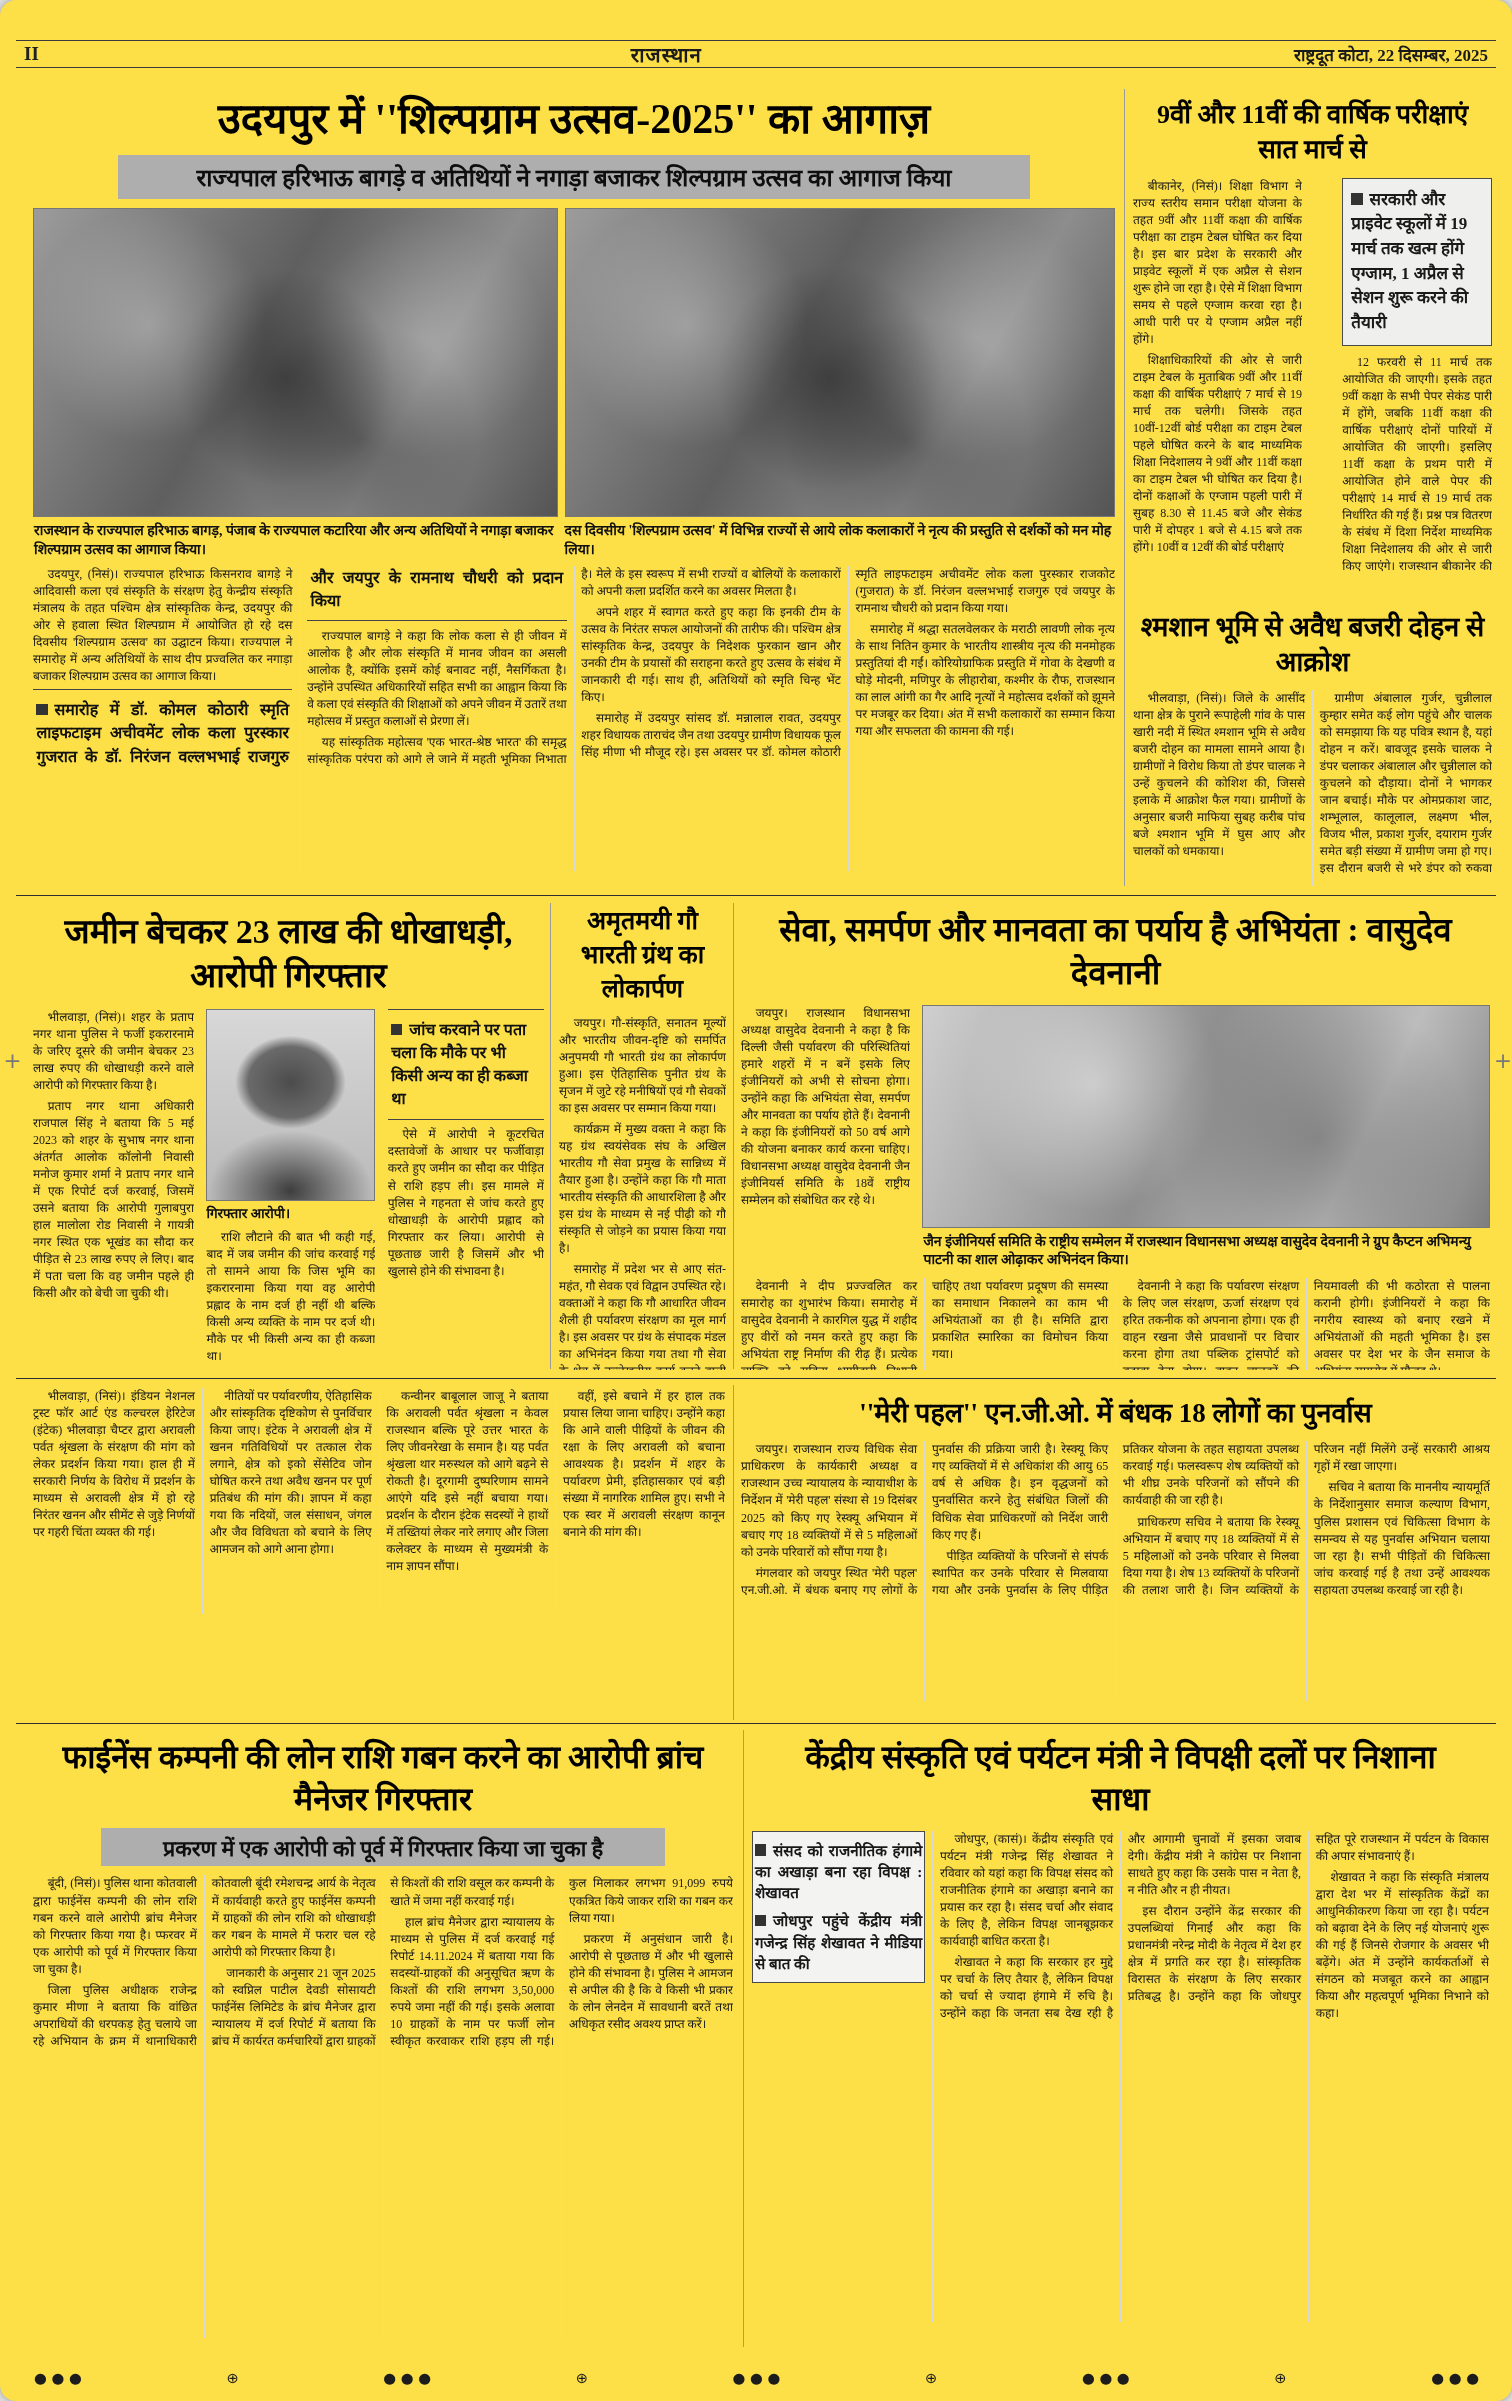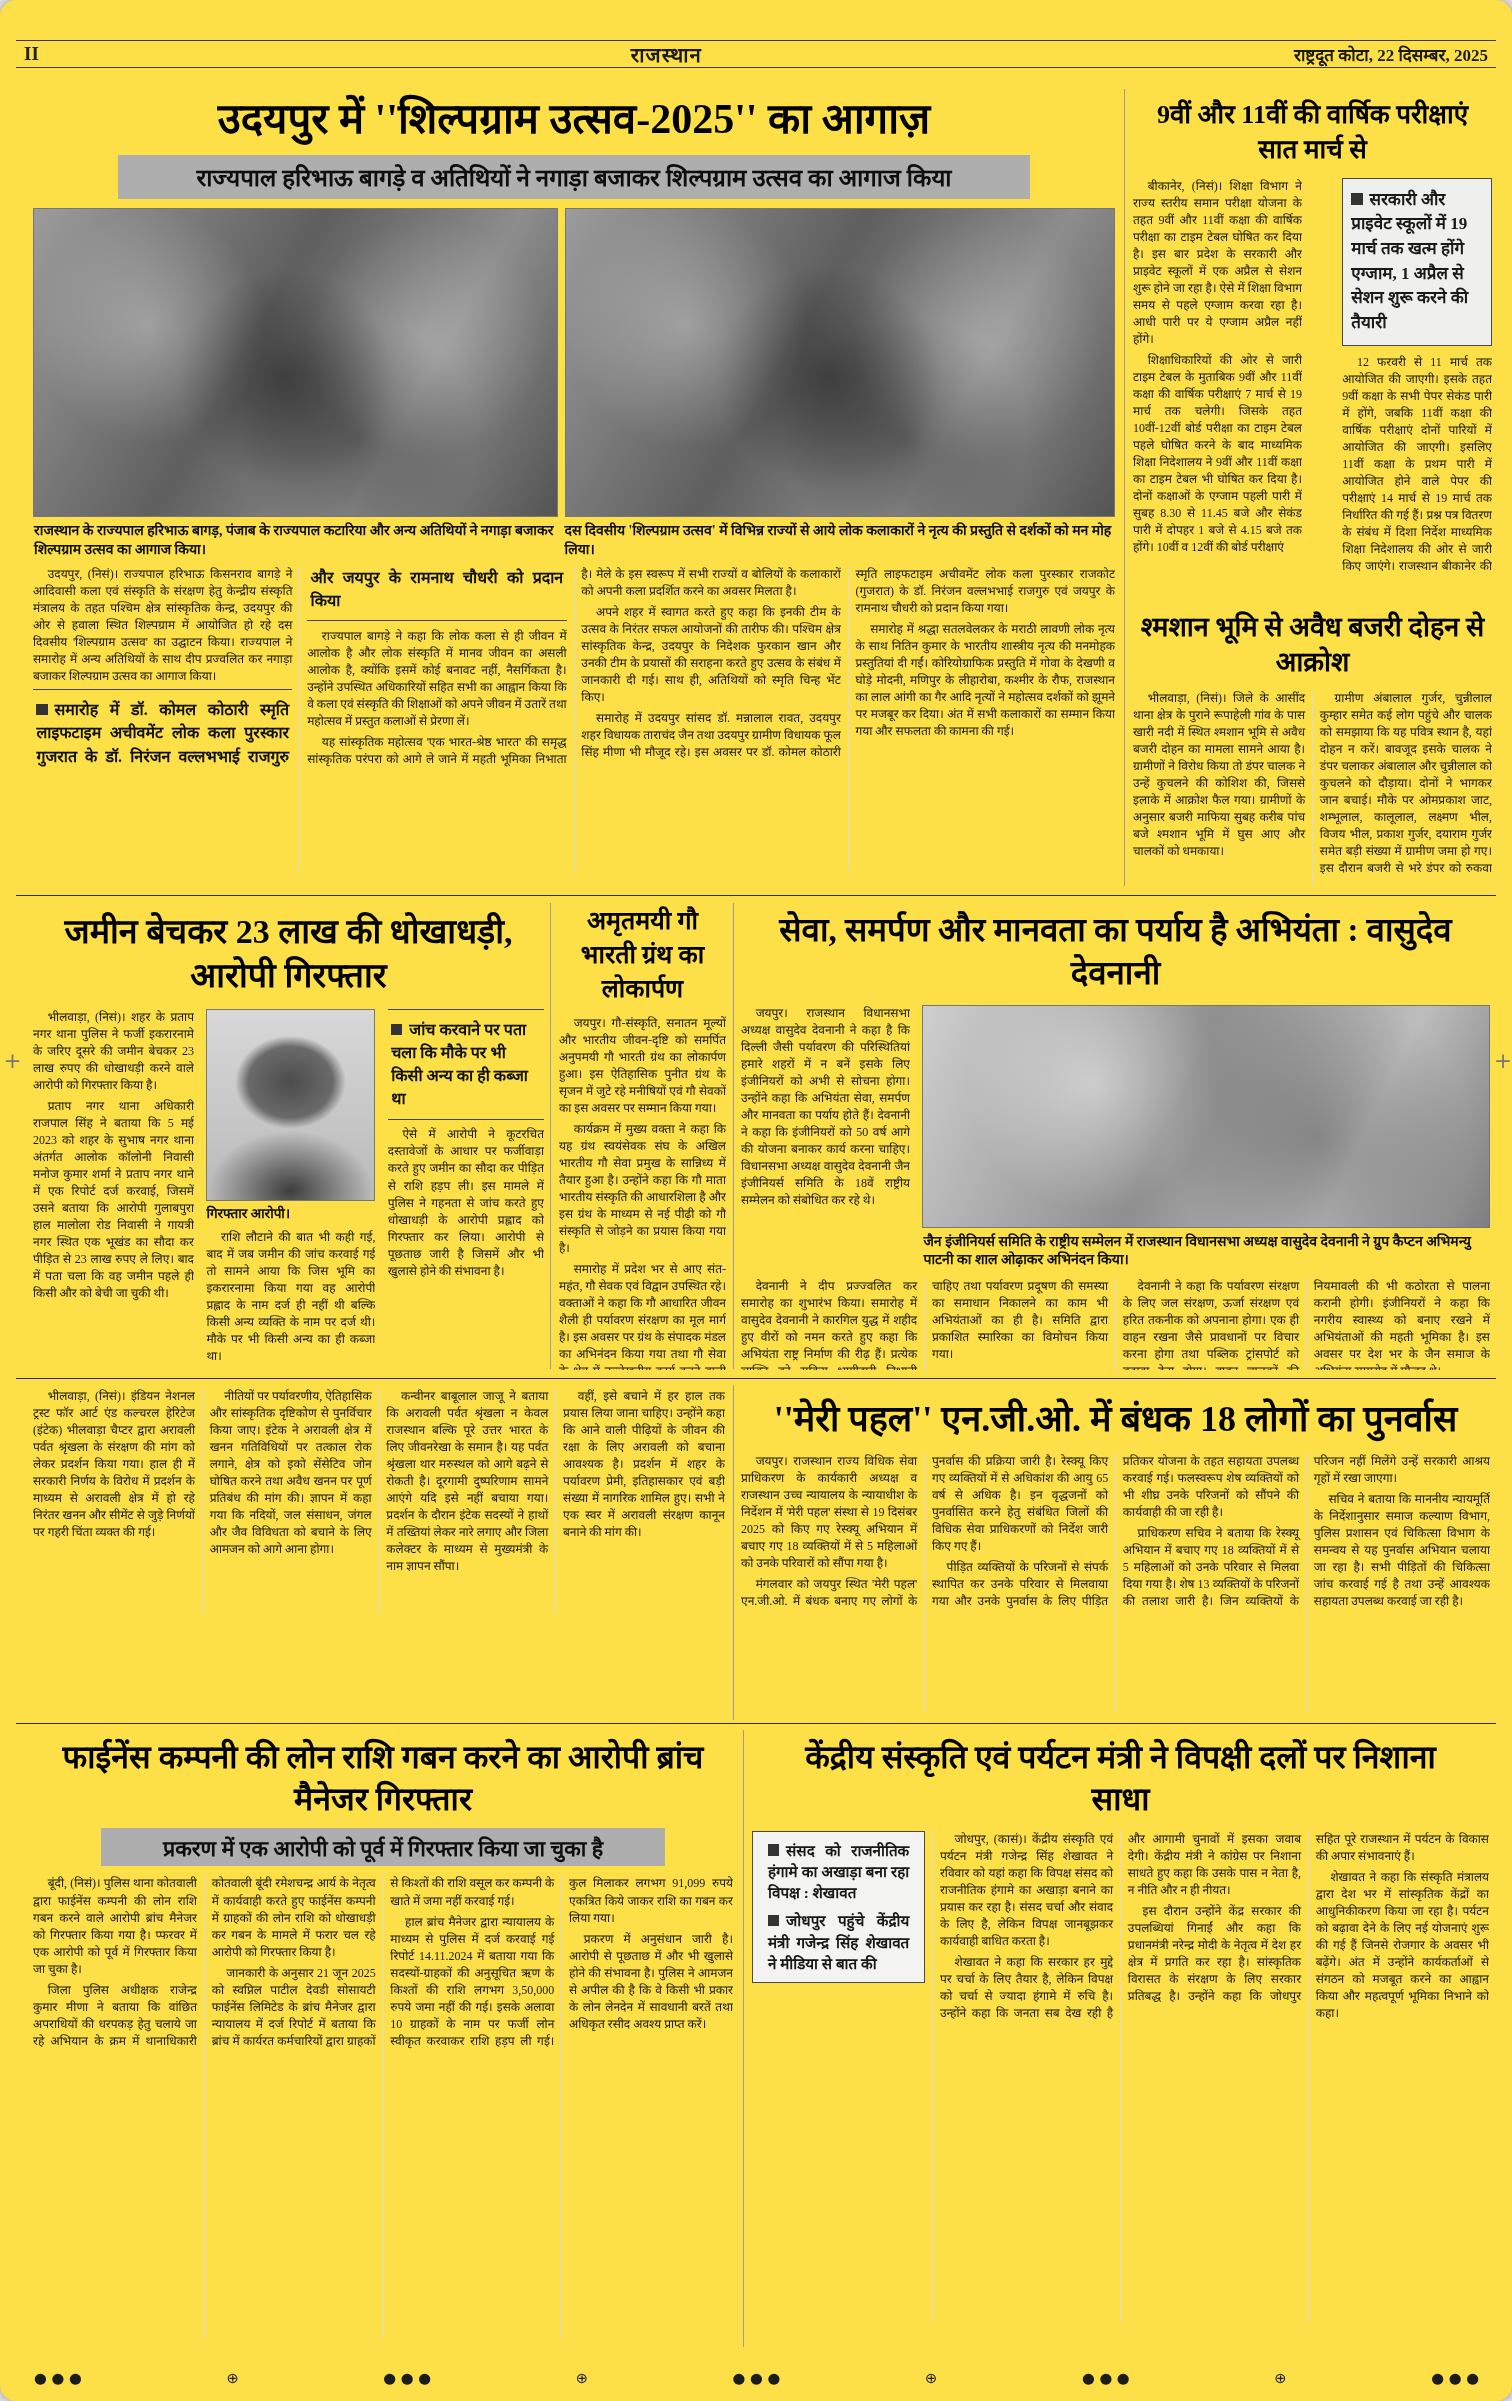--- a/index.html
+++ b/index.html
@@ -44,21 +44,21 @@
       linear-gradient(180deg,#d8d8d8 0%,#b9b9b9 100%);
       border:0.6px solid #777; }
   .caption { font-size:14px; font-weight:bold; line-height:1.32; color:#101010; }
 
   .pullquote { border-top:1.7px solid #444; border-bottom:1.7px solid #444; padding:8px 3.4px;
                font-size:16px; font-weight:bold; line-height:1.45; color:#111; }
   .sq { display:inline-block; width:11.3px; height:11.3px; background:#333; margin-right:6.8px; }
 
   .hbox { border:1.1px solid #4a4a4a; background:#efefee; padding:9px 8px; font-size:17px;
           font-weight:bold; line-height:1.45; break-inside:avoid; }
-  .nbox { border:1.1px solid #4a4a4a; background:#f3f3f2; padding:8px 15px; margin-bottom:6.8px;
+  .nbox { border:1.1px solid #4a4a4a; background:#f3f3f2; padding:8px 2px; margin-bottom:6.8px;
           break-inside:avoid; }
   .nbox .item { font-size:15.2px; font-weight:bold; line-height:1.4; margin-bottom:6.8px; }
   .nbox .item:last-child { margin-bottom:0; }
 
   .vrule { position:absolute; width:0.6px; background:#9c9c9c; }
   .hrule { position:absolute; height:1.1px; background:#2f2f2f; }
 
   .cropmark { position:absolute; font-size:21.5px; color:#777; font-family:"DejaVu Sans",sans-serif; }
 
   .footer-marks { position:absolute; left:34px; bottom:14.7px; width:1445px;
@@ -192,21 +192,21 @@
       <p>भीलवाड़ा, (निसं)। इंडियन नेशनल ट्रस्ट फॉर आर्ट एंड कल्चरल हेरिटेज (इंटेक) भीलवाड़ा चैप्टर द्वारा अरावली पर्वत श्रृंखला के संरक्षण की मांग को लेकर प्रदर्शन किया गया। हाल ही में सरकारी निर्णय के विरोध में प्रदर्शन के माध्यम से अरावली क्षेत्र में हो रहे निरंतर खनन और सीमेंट से जुड़े निर्णयों पर गहरी चिंता व्यक्त की गई।</p>
       <p>नीतियों पर पर्यावरणीय, ऐतिहासिक और सांस्कृतिक दृष्टिकोण से पुनर्विचार किया जाए। इंटेक ने अरावली क्षेत्र में खनन गतिविधियों पर तत्काल रोक लगाने, क्षेत्र को इको सेंसेटिव जोन घोषित करने तथा अवैध खनन पर पूर्ण प्रतिबंध की मांग की। ज्ञापन में कहा गया कि नदियों, जल संसाधन, जंगल और जैव विविधता को बचाने के लिए आमजन को आगे आना होगा।</p>
       <p>कन्वीनर बाबूलाल जाजू ने बताया कि अरावली पर्वत श्रृंखला न केवल राजस्थान बल्कि पूरे उत्तर भारत के लिए जीवनरेखा के समान है। यह पर्वत श्रृंखला थार मरुस्थल को आगे बढ़ने से रोकती है। दूरगामी दुष्परिणाम सामने आएंगे यदि इसे नहीं बचाया गया। प्रदर्शन के दौरान इंटेक सदस्यों ने हाथों में तख्तियां लेकर नारे लगाए और जिला कलेक्टर के माध्यम से मुख्यमंत्री के नाम ज्ञापन सौंपा।</p>
       <p>वहीं, इसे बचाने में हर हाल तक प्रयास लिया जाना चाहिए। उन्होंने कहा कि आने वाली पीढ़ियों के जीवन की रक्षा के लिए अरावली को बचाना आवश्यक है। प्रदर्शन में शहर के पर्यावरण प्रेमी, इतिहासकार एवं बड़ी संख्या में नागरिक शामिल हुए। सभी ने एक स्वर में अरावली संरक्षण कानून बनाने की मांग की।</p>
     </div>
   </div>
 
   <div class="vrule" style="left:733px; top:1385px; height:335px;"></div>
 
   <div class="article" style="left:741px; top:1395px; width:749px; height:323px;">
-    <div class="headline" style="font-size:36px; line-height:1.3; margin:1.1px 0 10.2px;">''मेरी पहल'' एन.जी.ओ. में बंधक 18 लोगों का पुनर्वास</div>
+    <div class="headline" style="font-size:27px; line-height:1.3; margin:1.1px 0 10.2px;">''मेरी पहल'' एन.जी.ओ. में बंधक 18 लोगों का पुनर्वास</div>
     <div class="body-text cols-4" style="height:260px;">
       <p>जयपुर। राजस्थान राज्य विधिक सेवा प्राधिकरण के कार्यकारी अध्यक्ष व राजस्थान उच्च न्यायालय के न्यायाधीश के निर्देशन में 'मेरी पहल' संस्था से 19 दिसंबर 2025 को किए गए रेस्क्यू अभियान में बचाए गए 18 व्यक्तियों में से 5 महिलाओं को उनके परिवारों को सौंपा गया है।</p>
       <p>मंगलवार को जयपुर स्थित 'मेरी पहल' एन.जी.ओ. में बंधक बनाए गए लोगों के पुनर्वास की प्रक्रिया जारी है। रेस्क्यू किए गए व्यक्तियों में से अधिकांश की आयु 65 वर्ष से अधिक है। इन वृद्धजनों को पुनर्वासित करने हेतु संबंधित जिलों की विधिक सेवा प्राधिकरणों को निर्देश जारी किए गए हैं।</p>
       <p>पीड़ित व्यक्तियों के परिजनों से संपर्क स्थापित कर उनके परिवार से मिलवाया गया और उनके पुनर्वास के लिए पीड़ित प्रतिकर योजना के तहत सहायता उपलब्ध करवाई गई। फलस्वरूप शेष व्यक्तियों को भी शीघ्र उनके परिजनों को सौंपने की कार्यवाही की जा रही है।</p>
       <p>प्राधिकरण सचिव ने बताया कि रेस्क्यू अभियान में बचाए गए 18 व्यक्तियों में से 5 महिलाओं को उनके परिवार से मिलवा दिया गया है। शेष 13 व्यक्तियों के परिजनों की तलाश जारी है। जिन व्यक्तियों के परिजन नहीं मिलेंगे उन्हें सरकारी आश्रय गृहों में रखा जाएगा।</p>
       <p>सचिव ने बताया कि माननीय न्यायमूर्ति के निर्देशानुसार समाज कल्याण विभाग, पुलिस प्रशासन एवं चिकित्सा विभाग के समन्वय से यह पुनर्वास अभियान चलाया जा रहा है। सभी पीड़ितों की चिकित्सा जांच करवाई गई है तथा उन्हें आवश्यक सहायता उपलब्ध करवाई जा रही है।</p>
     </div>
   </div>
 
   <div class="hrule" style="left:16px; top:1723px; width:1480px;"></div>

